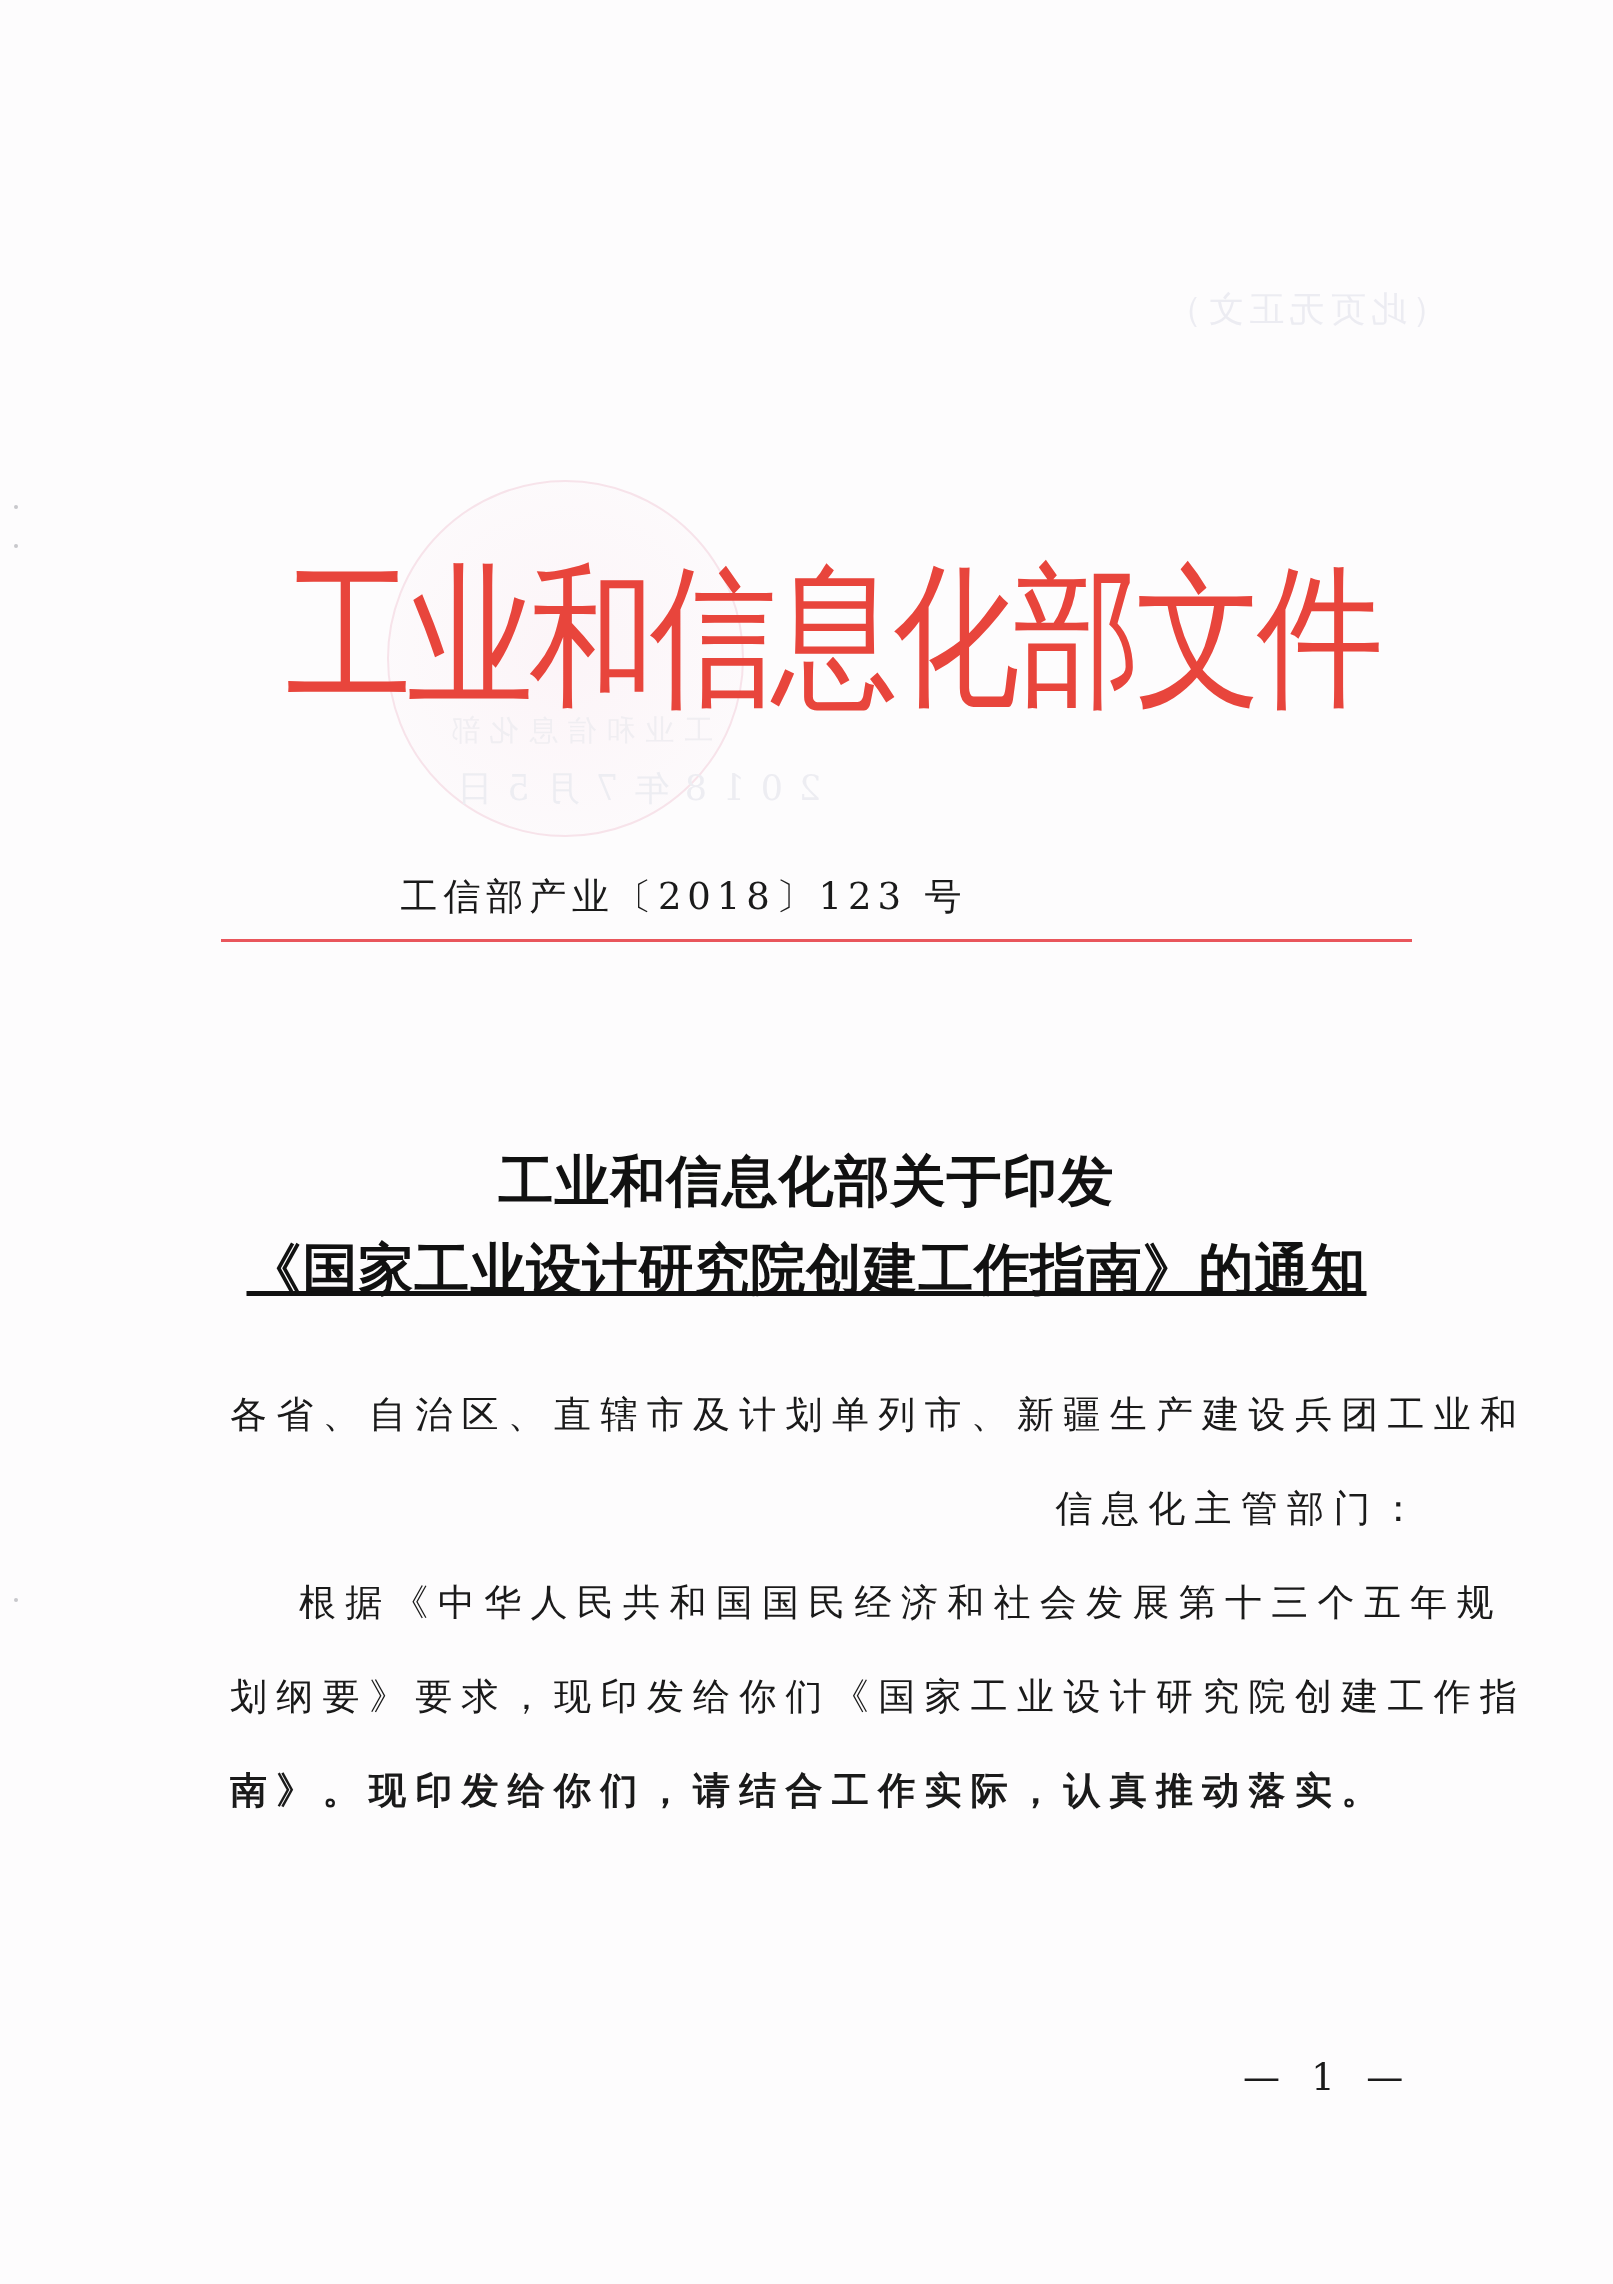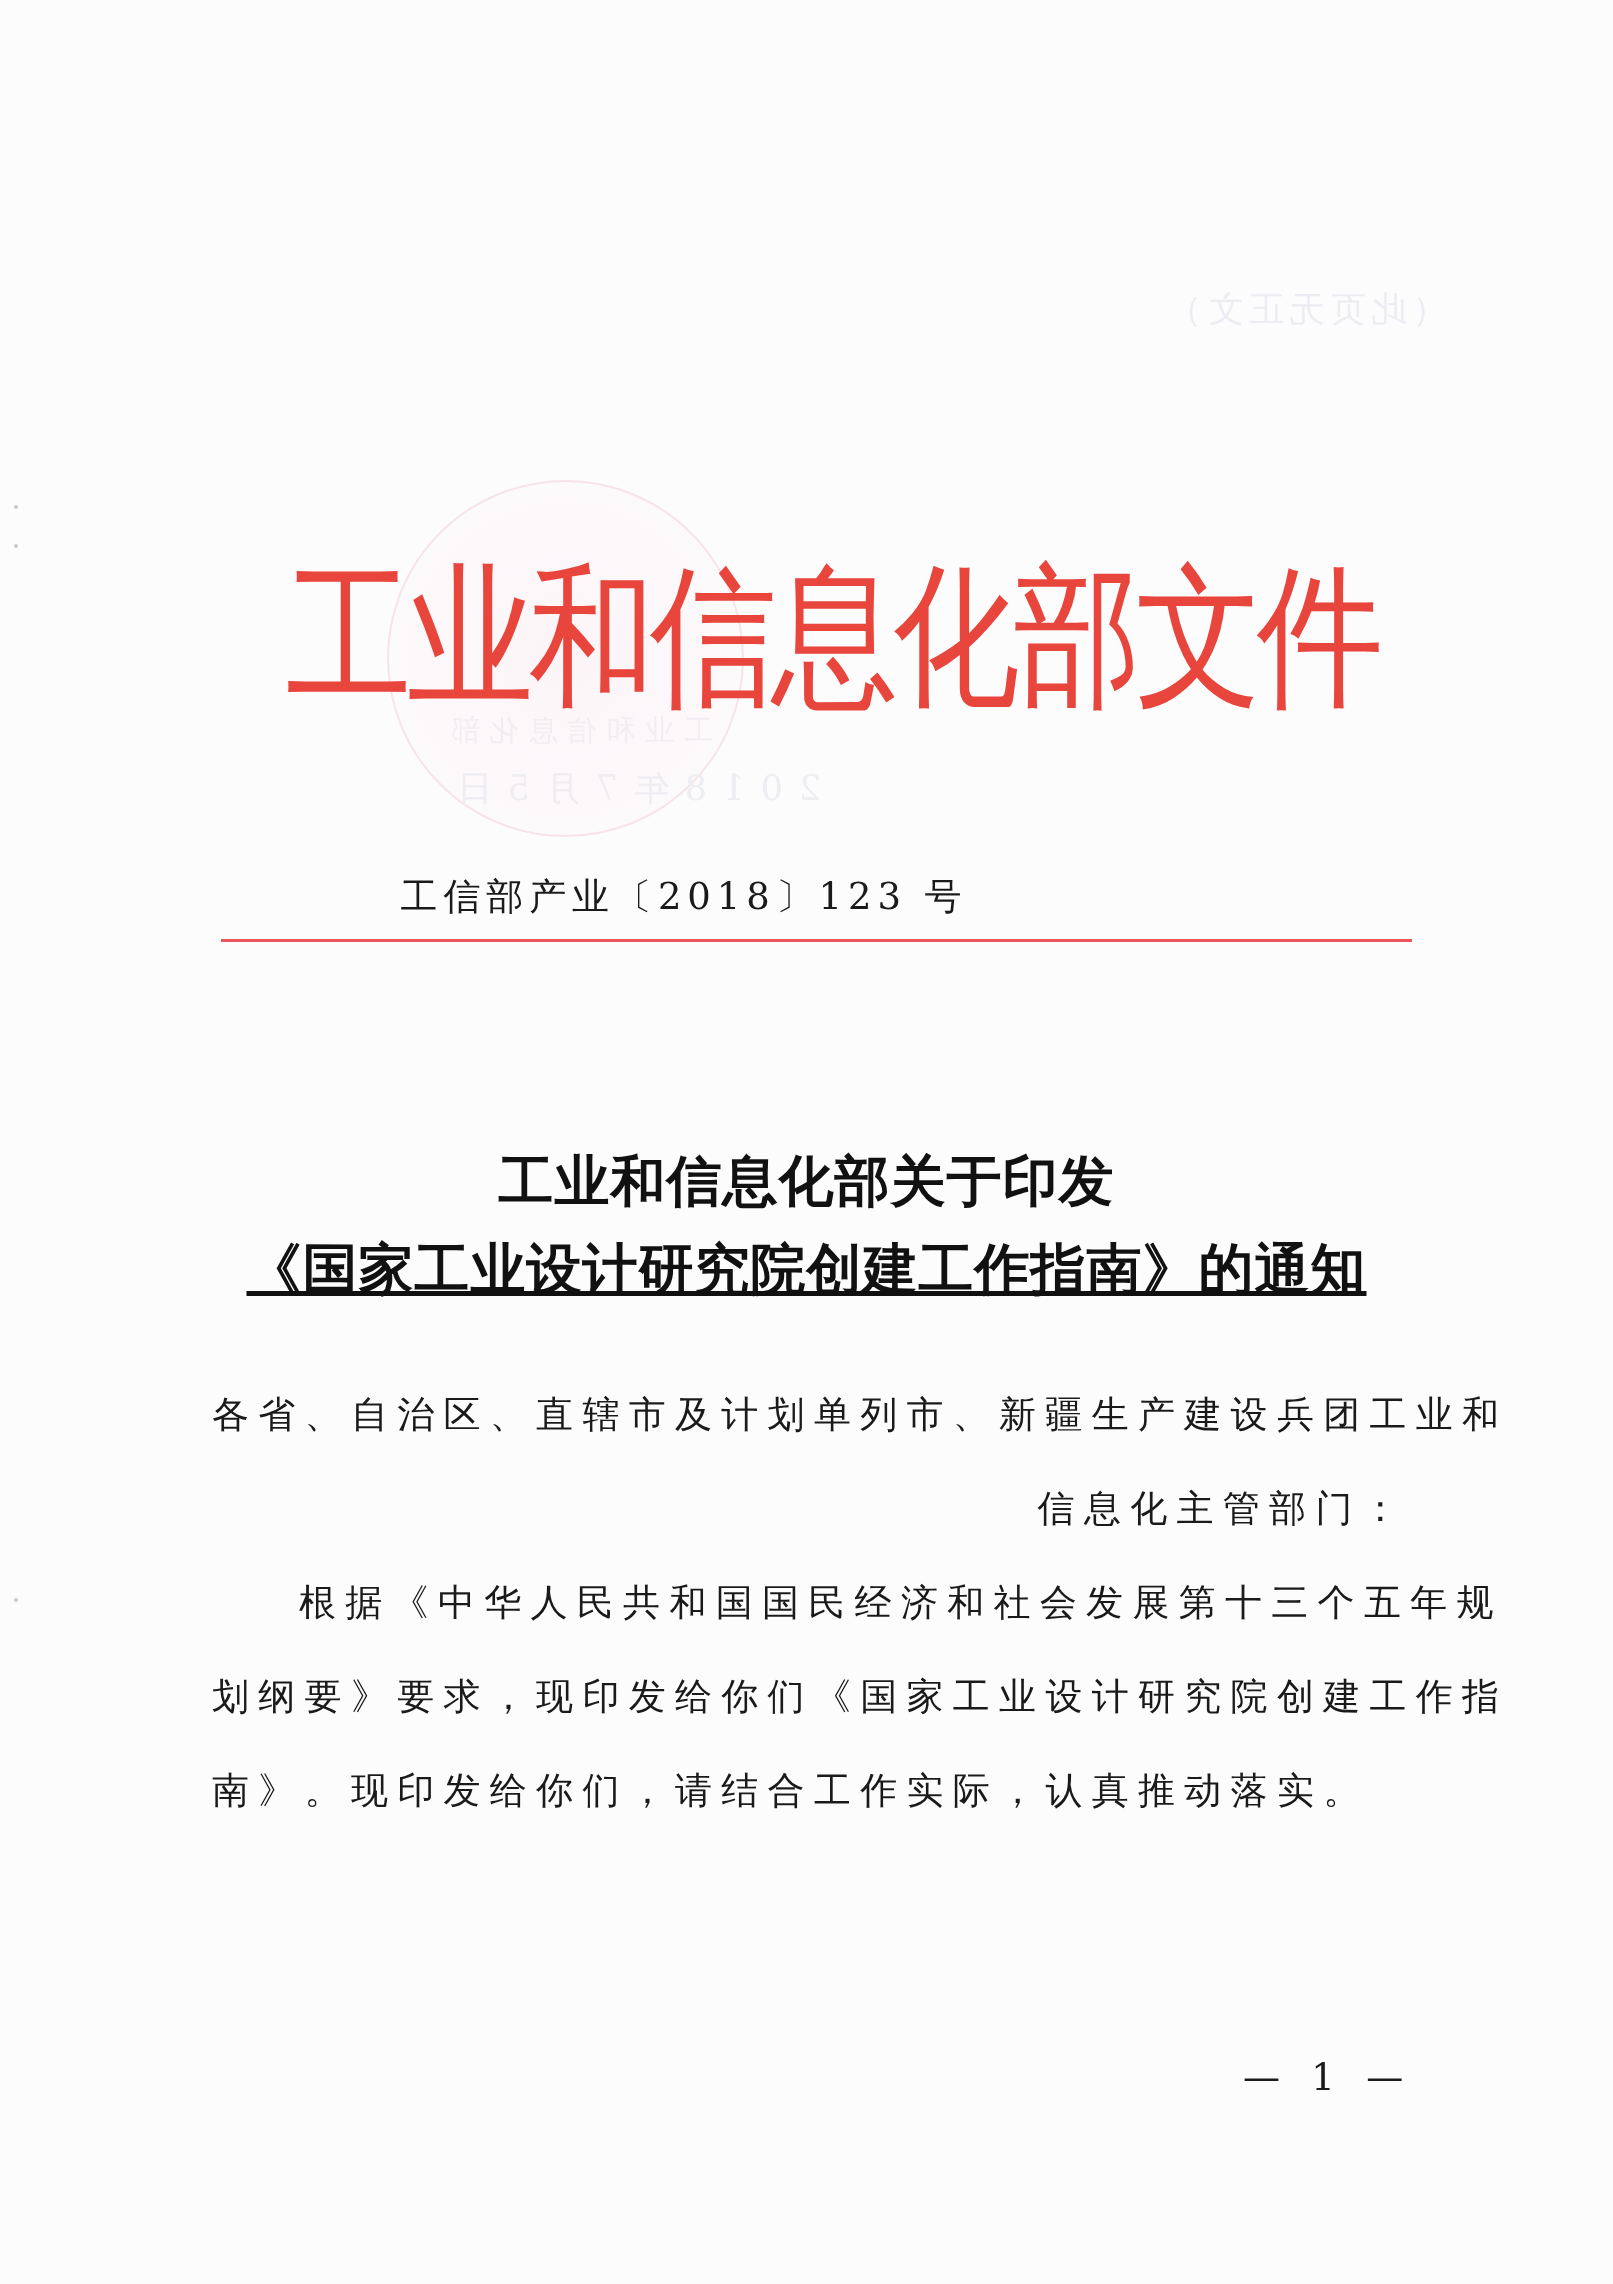--- a/index.html
+++ b/index.html
@@ -17,21 +17,21 @@
             font-family:"DejaVu Serif","Liberation Serif",serif; font-size:147px; color:#e8453c;
             white-space:nowrap; letter-spacing:-5.9px; transform:scaleX(0.86) scaleY(1.05);
             transform-origin:left top; line-height:167px; font-weight:normal; }
   .docno { position:absolute; left:0; width:1368px; top:872px; text-align:center;
            font-size:37px; letter-spacing:5.9px; color:#1a1a1a; }
   .redrule { position:absolute; left:221px; top:939px; width:1191px; height:2.9px; background:#e9565c; }
   .title { position:absolute; left:0; width:1613px; text-align:center; font-weight:bold;
            font-size:55px; color:#111; letter-spacing:1px;margin-top:20px; }
   .t1 { top:1125px; }
   .t2 { top:1213px;text-decoration:underline; }
-  .body-line { position:absolute; left:212px; width:1196px; font-size:37px; color:#1a1a1a;
+  .body-line { position:absolute; left:230px; width:1196px; font-size:37px; color:#1a1a1a;
                white-space:nowrap; letter-spacing:9.3px; }
   .indent { left:299px; width:1117px; }
   .pageno { position:absolute; left:1243px; top:2056px; font-size:37px; color:#1a1a1a;
             white-space:nowrap; letter-spacing:9.8px; }
   .edge-mark { position:absolute; left:13.7px; width:3.9px; height:3.9px; background:#c8c8cc; border-radius:50%; }
 </style>
 </head>
 <body>
 
 <div>
@@ -48,21 +48,21 @@
 
   <div class="redrule"></div>
 
   <div class="title t1">工业和信息化部关于印发</div>
   <div class="title t2">《国家工业设计研究院创建工作指南》的通知</div>
 
   <div class="body-line" style="top:1390px;">各省、自治区、直辖市及计划单列市、新疆生产建设兵团工业和</div>
   <div class="body-line" style="top:1484px;text-align:right;">信息化主管部门：</div>
   <div class="body-line indent" style="top:1578px;">根据《中华人民共和国国民经济和社会发展第十三个五年规</div>
   <div class="body-line" style="top:1672px;">划纲要》要求，现印发给你们《国家工业设计研究院创建工作指</div>
-  <div class="body-line" style="top:1766px;">南》。现印发给你们，请结合工作实际，认真推动落实。</div>
+  <div class="body-line" style="top:1766px;font-weight:bold;">南》。现印发给你们，请结合工作实际，认真推动落实。</div>
 
   <div class="pageno">— 1 —</div>
 
   <div class="edge-mark" style="top:505px;"></div>
   <div class="edge-mark" style="top:544px;"></div>
   <div class="edge-mark" style="top:1598px;"></div>
 </div>
 
 
 </body></html>

